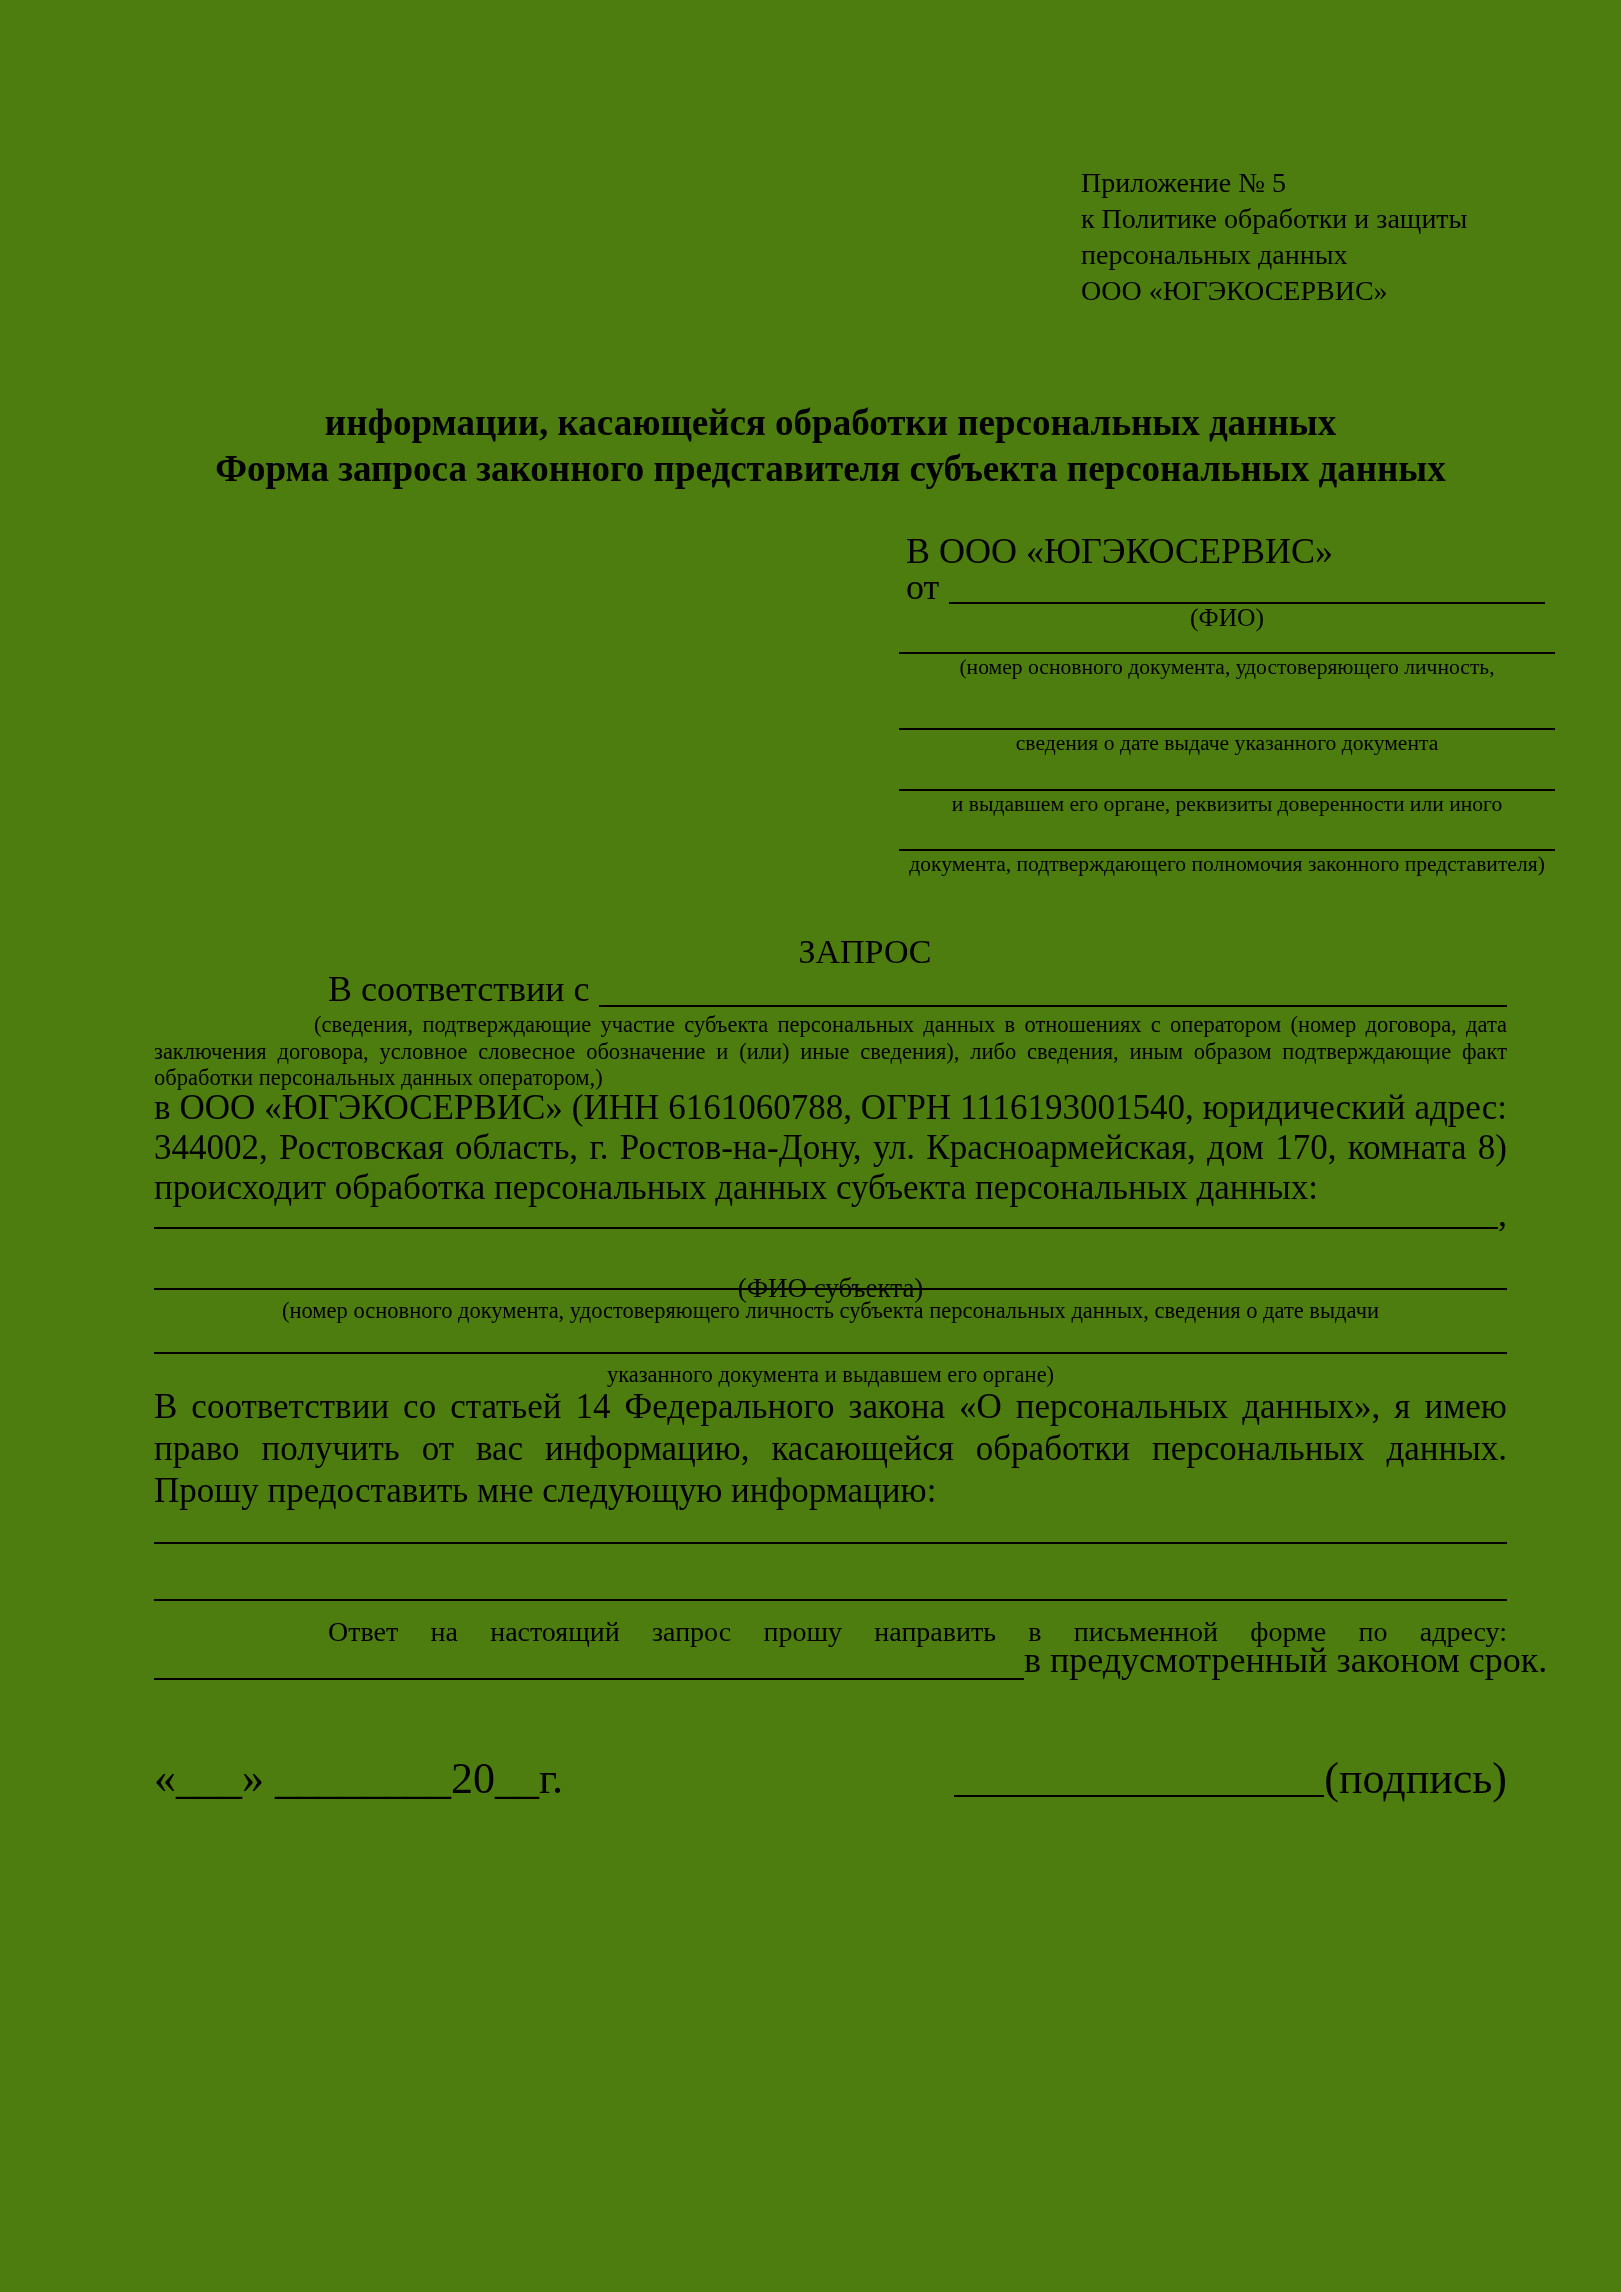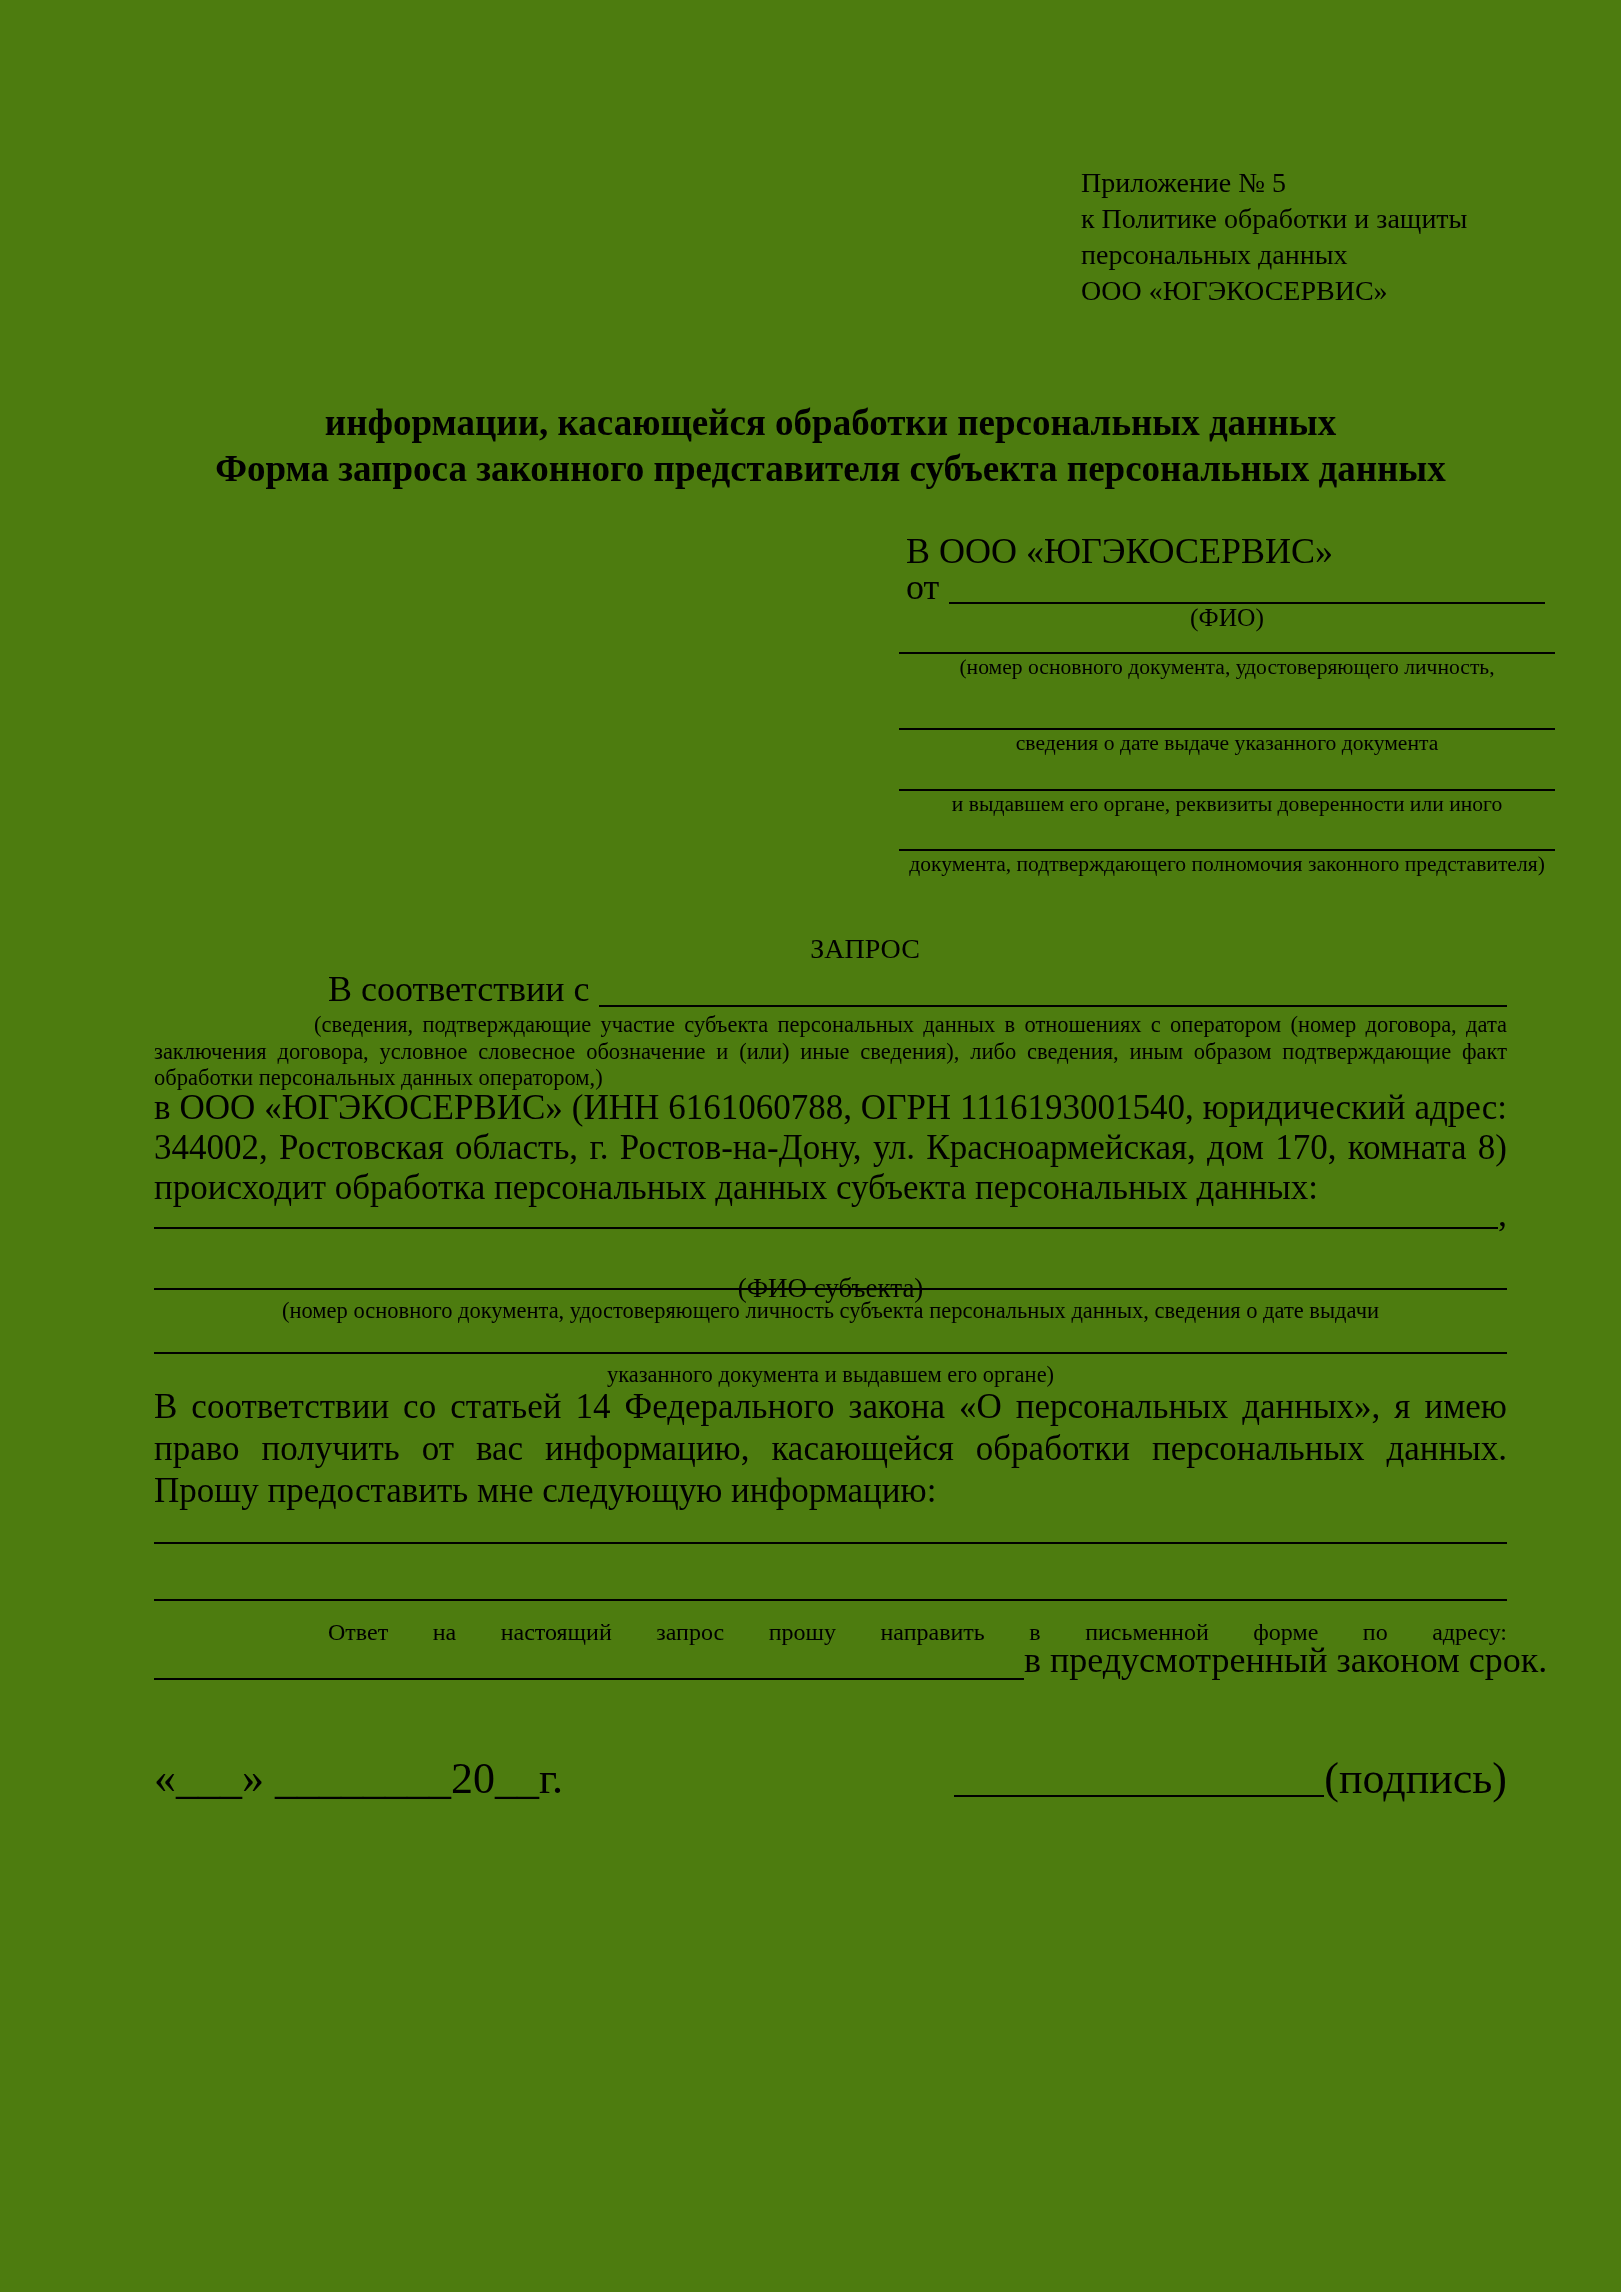--- a/index.html
+++ b/index.html
@@ -35,41 +35,41 @@
   .addr { position:absolute; left:851px; top:534px; width:656px;margin-left:48px; }
   .addr-to   { font-size:36px; line-height:35px; padding-left:6.9px; white-space:nowrap; }
   .from-row  { height:35px; padding-left:6.9px; font-size:36px; }
   .from-row span { margin-right:9.8px; line-height:33px; }
   .cap  { font-size:21.6px; line-height:27.4px; text-align:center; }
   .cap-fio { font-size:25.5px; }
   .uline { border-bottom:2.9px solid #000; }
   .u1 { height:22.5px; } .u2 { height:49px; } .u3 { height:33px; } .u4 { height:33px; }
 
   
-  .zapros { position:absolute; top:933px; font-size:28px; padding-left:69px; }
+  .zapros { position:absolute; top:933px; font-size:34px; padding-left:69px; }
   .accordance { position:absolute; top:970px; height:37px; font-size:36px; }
   .accordance .ind { width:174px; }
   .accordance .lbl { white-space:nowrap; margin-right:9.8px; line-height:35px; }
   .smallprint {
     position:absolute; top:1012px;
     font-size:22.5px; line-height:26.5px; text-indent:160px; text-align:justify;
   }
   .op-para  { position:absolute; top:1088px; font-size:35px; line-height:40px; text-align:justify; }
   .comma-row { position:absolute; top:1190px; height:39px; font-size:36px; }
   .comma-row span { line-height:29px; }
   .cap-fio-subj { position:absolute; top:1273px; font-size:27px; }
   .uline2 { position:absolute; top:1255px; height:35px; }
   .doc-cap1 { position:absolute; top:1298px; font-size:22.5px; }
   .uline3 { position:absolute; top:1321px; height:33px; }
   .doc-cap2 { position:absolute; top:1362px; font-size:22.5px; }
   .law-para { position:absolute; top:1386px; font-size:35px; line-height:42px; text-align:justify; }
   .ulineA { position:absolute; top:1509px; height:35px; }
   .ulineB { position:absolute; top:1568px; height:33px; }
   .answer-para {
-    position:absolute; top:1611px; font-size:24px; line-height:42px;
+    position:absolute; top:1611px; font-size:28px; line-height:42px;
     text-indent:174px; text-align:justify; text-align-last:justify;
   }
   .deadline-row { position:absolute; top:1639px; height:41px; font-size:36px; }
   .deadline-row .fix { flex:0 0 870px; border-bottom:2.9px solid #000; }
   .deadline-row span { white-space:nowrap; line-height:39px; }
 
   
   .footer-row {
     position:absolute; top:1758px; height:39px;
     display:flex; justify-content:space-between; align-items:flex-end;

